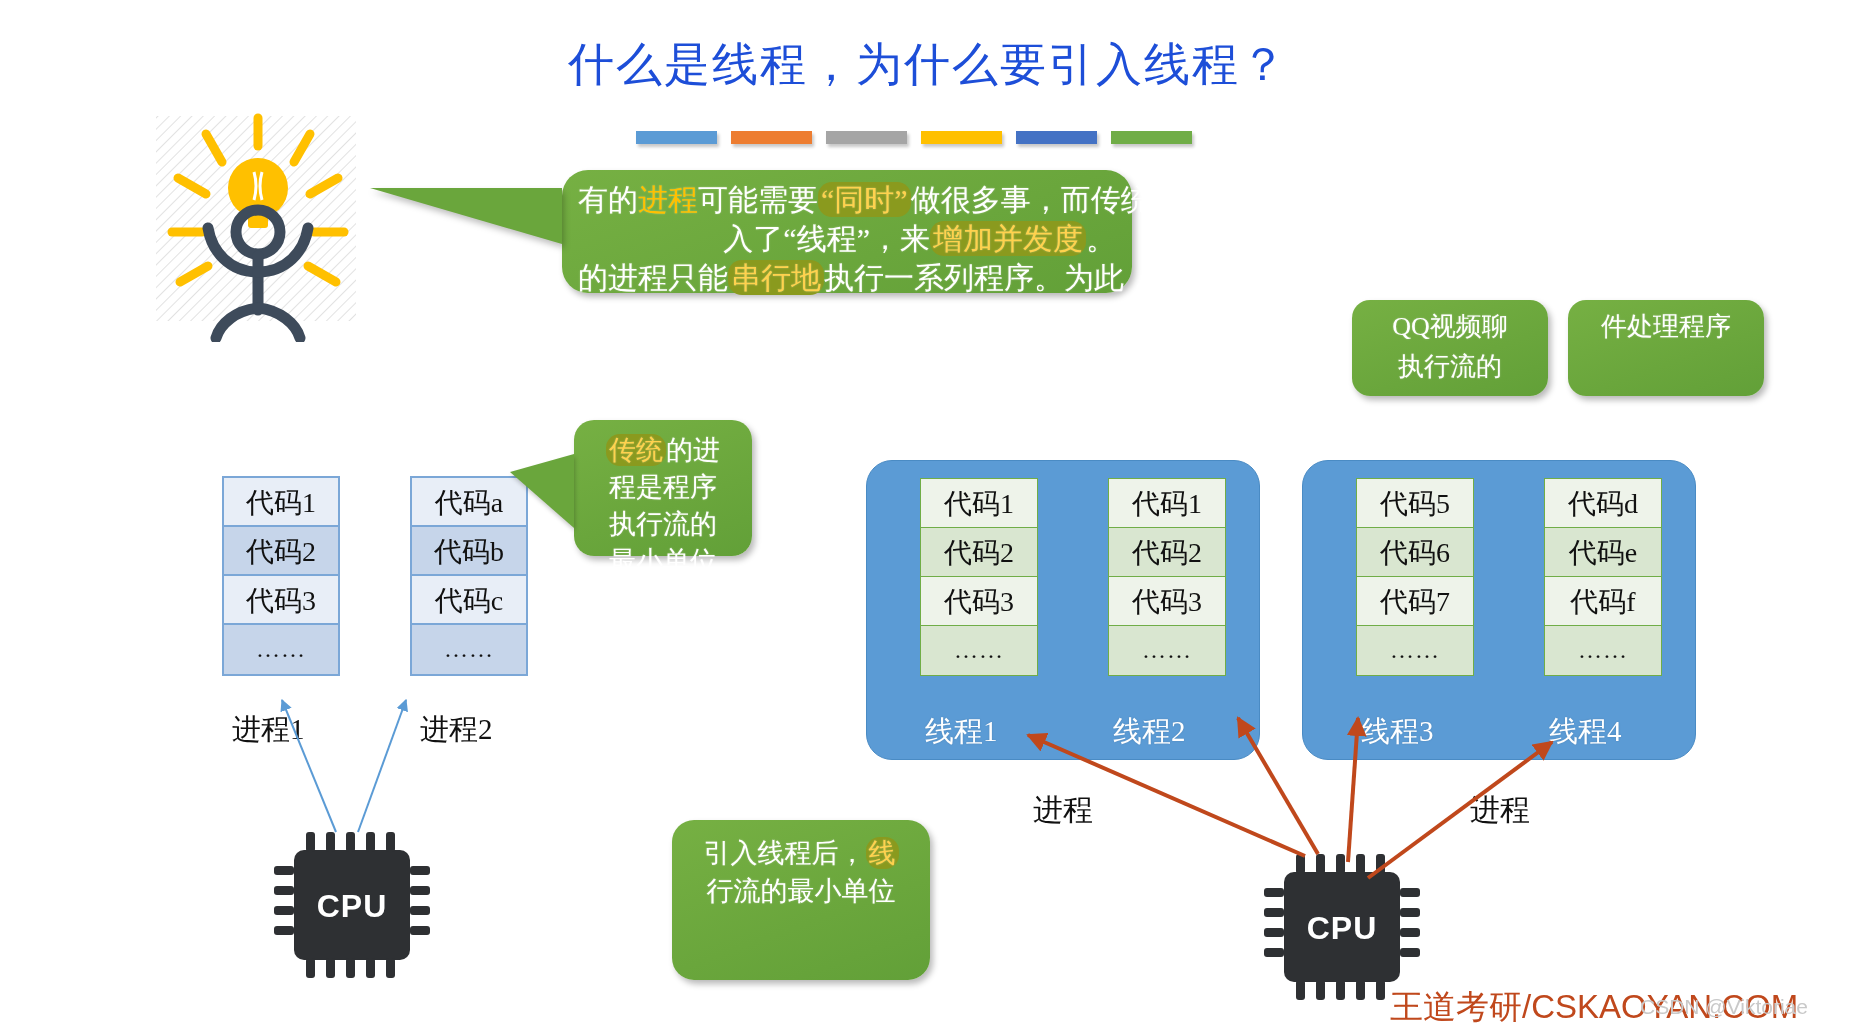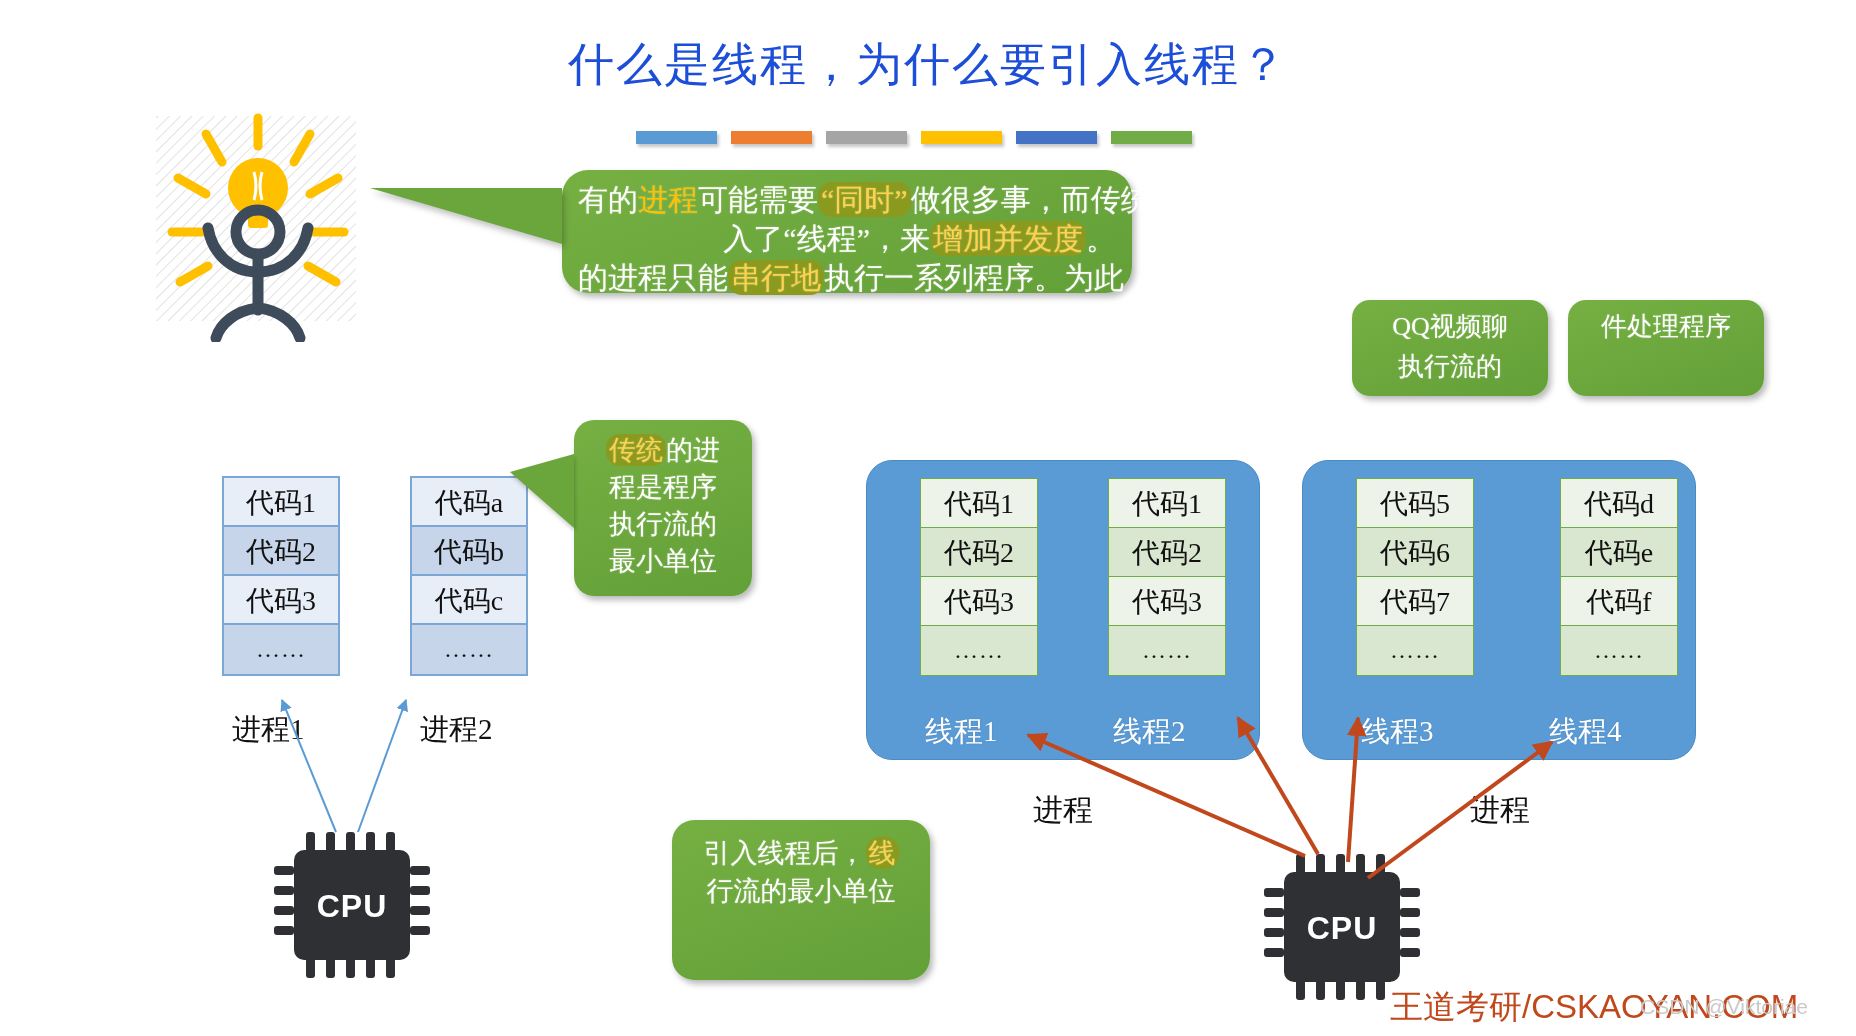--- a/index.html
+++ b/index.html
@@ -76,21 +76,21 @@
     width: 0; height: 0;
     border-top: 0 solid transparent;
     border-bottom: 56px solid transparent;
     border-right: 192px solid #6aa63c;
     filter: drop-shadow(2px 4px 3px rgba(0,0,0,0.25));
   }
 
   
   #callout-trad {
     left: 574px; top: 420px;
-    width: 178px; height: 176px;
+    width: 178px; height: 136px;
     border-radius: 20px;
     font-size: 27px;
     line-height: 37px;
     text-align: center;
     padding: 12px 6px 0 6px;
   }
   #callout-trad .tail {
     position: absolute;
     left: -64px; top: 34px;
     width: 0; height: 0;
@@ -383,21 +383,21 @@
 
   <div class="process-box" style="left:1302px; top:460px; width:394px; height:300px;"></div>
   <div class="code-table-green" style="left:1356px; top:478px;">
     <div class="row odd">代码5</div>
     <div class="row even">代码6</div>
     <div class="row odd">代码7</div>
     <div class="row even dots">……</div>
   </div>
   <div class="thread-label" style="left:1361px; top:712px;">线程3</div>
 
-  <div class="code-table-green" style="left:1544px; top:478px;margin-left:16px;">
+  <div class="code-table-green" style="left:1544px; top:478px;">
     <div class="row odd">代码d</div>
     <div class="row even">代码e</div>
     <div class="row odd">代码f</div>
     <div class="row even dots">……</div>
   </div>
   <div class="thread-label" style="left:1549px; top:712px;">线程4</div>
   <div class="proc-label-dark" style="left:1470px; top:790px;">进程</div>
 
   <div class="callout" id="callout-thread">
     <div class="tail"></div>

